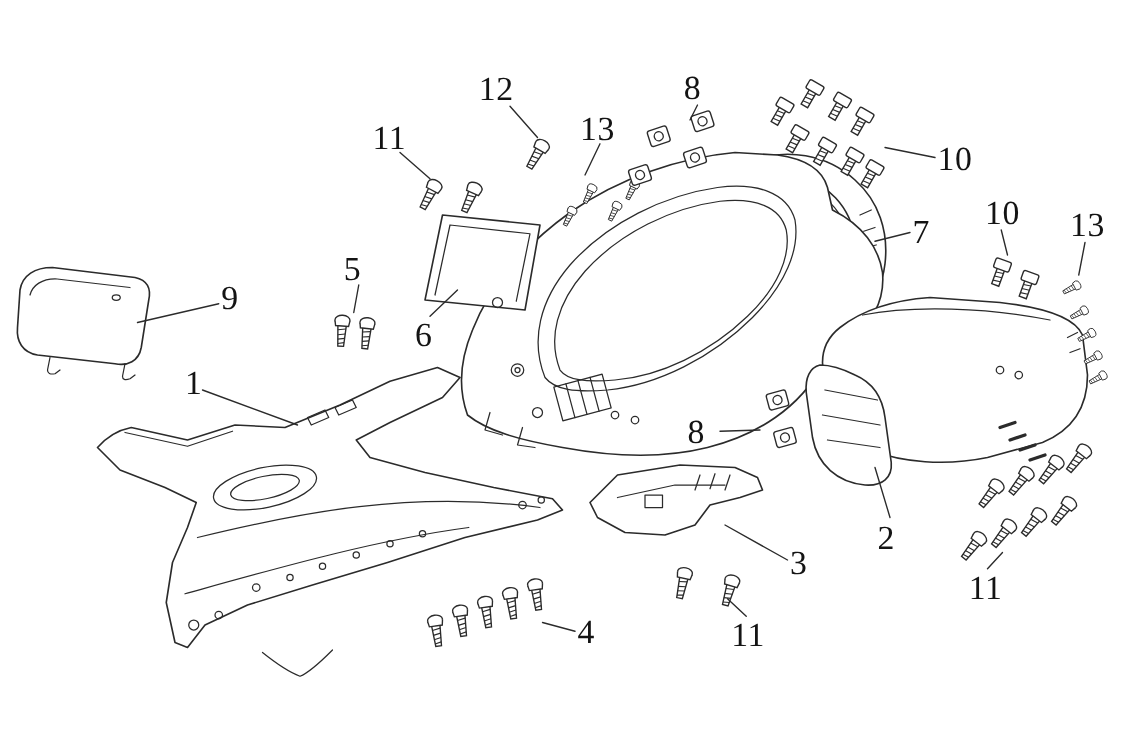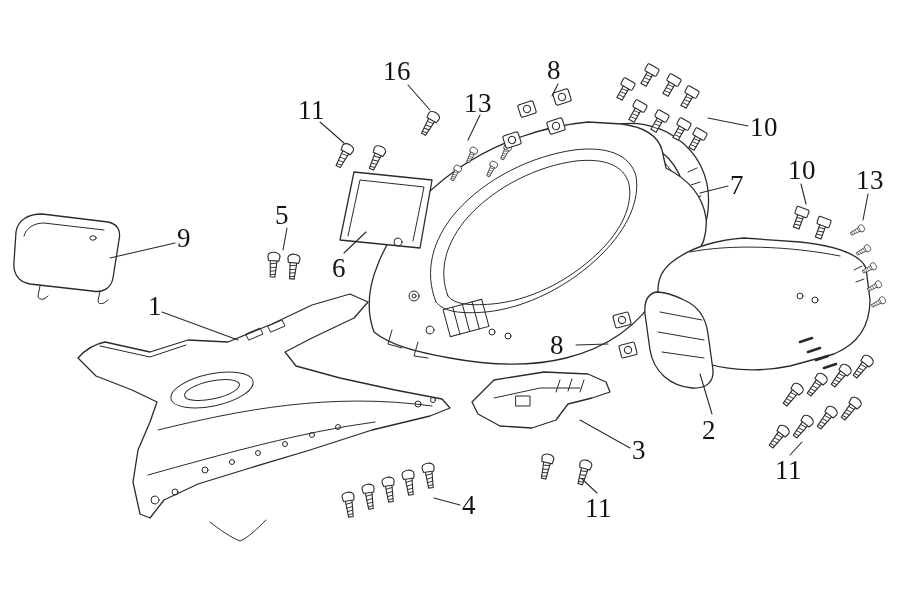--- a/index.html
+++ b/index.html
@@ -211,21 +211,21 @@
       <path class="leader" d="M 162,312 L 238,340"></path>
       <path class="leader" d="M 576,345 L 608,344"></path>
       <path class="leader" d="M 712,414 L 700,374"></path>
       <path class="leader" d="M 630,448 L 580,420"></path>
       <path class="leader" d="M 790,455 L 802,442"></path>
       <path class="leader" d="M 460,505 L 434,498"></path>
       <path class="leader" d="M 597,493 L 582,479"></path>
     </g>
   </svg>
 
-  <div class="callout" style="left:383px;top:58px">16</div>
+  <div class="callout" style="left:383px;top:58px">12</div>
   <div class="callout" style="left:547px;top:57px">8</div>
   <div class="callout" style="left:464px;top:90px">13</div>
   <div class="callout" style="left:298px;top:97px">11</div>
   <div class="callout" style="left:750px;top:114px">10</div>
   <div class="callout" style="left:788px;top:157px">10</div>
   <div class="callout" style="left:856px;top:167px">13</div>
   <div class="callout" style="left:730px;top:172px">7</div>
   <div class="callout" style="left:177px;top:225px">9</div>
   <div class="callout" style="left:275px;top:202px">5</div>
   <div class="callout" style="left:332px;top:255px">6</div>

